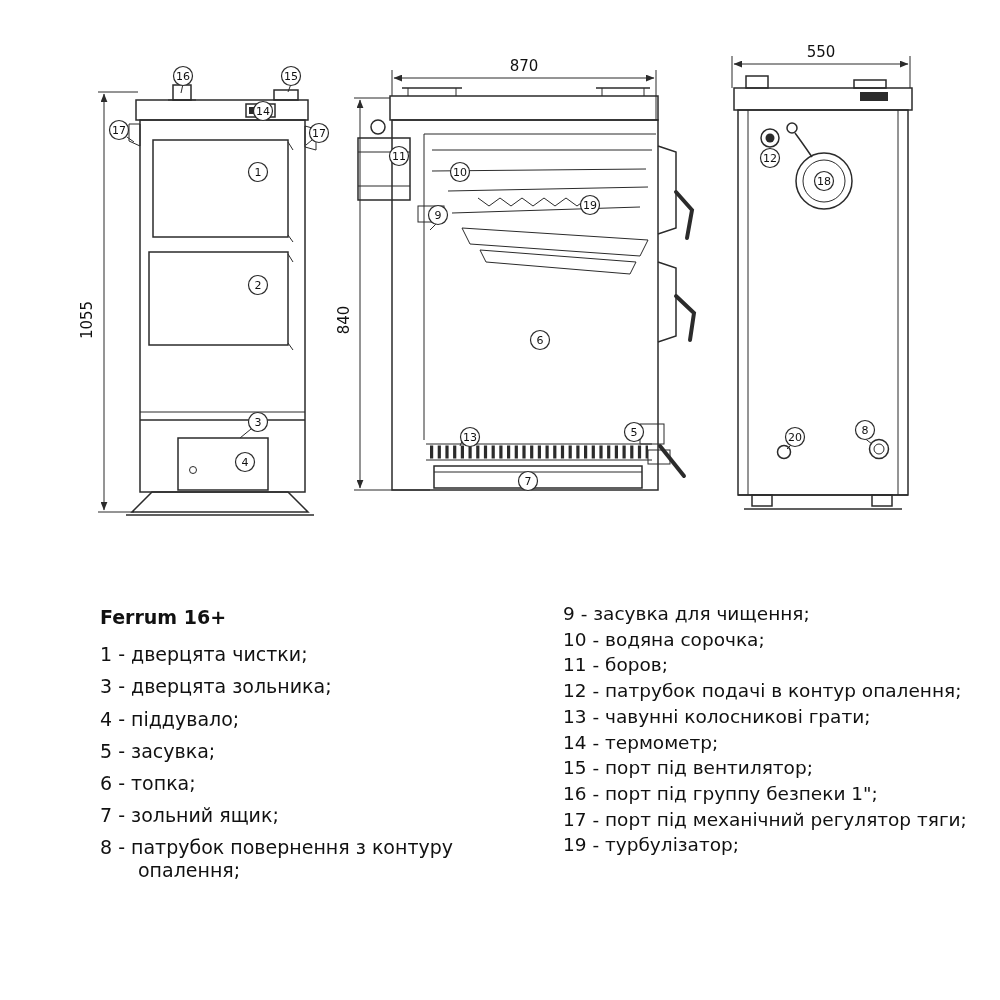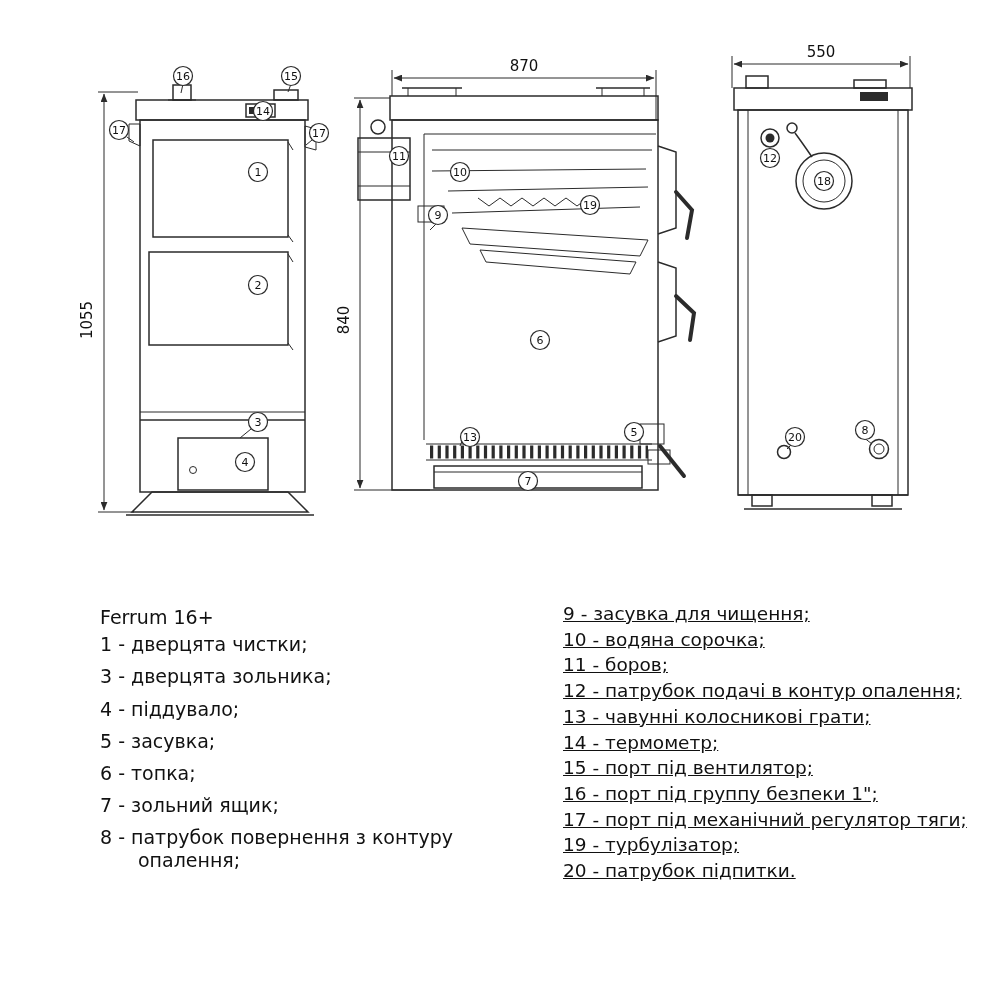--- a/index.html
+++ b/index.html
@@ -21,23 +21,23 @@
   .callout circle { fill: #ffffff; stroke: #2b2b2b; stroke-width: 1.2; }
   .callout text { font-family: "DejaVu Sans", sans-serif; font-size: 11px; fill: #111; text-anchor: middle; }
   .legend-left {
     position: absolute; left: 100px; top: 606px; width: 420px;
     font-size: 19px; line-height: 1.22;
   }
   .legend-right {
     position: absolute; left: 563px; top: 604px; width: 410px;
     font-size: 18.5px; line-height: 1.12;
   }
-  .legend-title { margin-bottom: 4px; }
+  .legend-title { margin-bottom: 14px; font-weight: bold; }
   .legend-left .legend-line  { margin-bottom: 9px; padding-left: 38px; text-indent: -38px; }
-  .legend-right .legend-line { margin-bottom: 5px; padding-left: 44px; text-indent: -44px; text-decoration: underline; }
+  .legend-right .legend-line { margin-bottom: 5px; padding-left: 44px; text-indent: -44px; }
 </style>
 </head>
 <body>
 
 <div class="page">
 
 <svg class="drawing" width="1000" height="575" viewBox="0 0 1000 575">
   <defs>
     <marker id="ah" viewBox="0 0 10 8" refX="9.5" refY="4" markerWidth="9" markerHeight="7" orient="auto-start-reverse">
       <path d="M0,0 L10,4 L0,8 Z" fill="#2b2b2b"></path>
@@ -343,16 +343,15 @@
     <div class="legend-line">9 - засувка для чищення;</div>
     <div class="legend-line">10 - водяна сорочка;</div>
     <div class="legend-line">11 - боров;</div>
     <div class="legend-line">12 - патрубок подачі в контур опалення;</div>
     <div class="legend-line">13 - чавунні колосникові грати;</div>
     <div class="legend-line">14 - термометр;</div>
     <div class="legend-line">15 - порт під вентилятор;</div>
     <div class="legend-line">16 - порт під группу безпеки 1";</div>
     <div class="legend-line">17 - порт під механічний регулятор тяги;</div>
     <div class="legend-line">19 - турбулізатор;</div>
-    <div class="legend-line">20 - патрубок підпитки.</div>
   </div>
 
 </div>
 
 </body></html>

